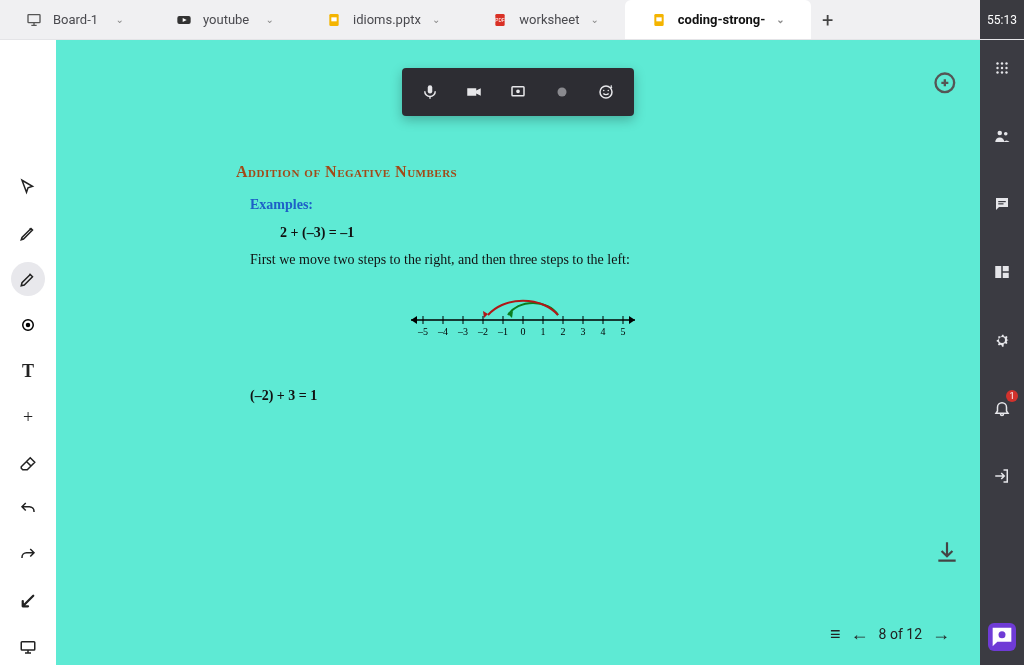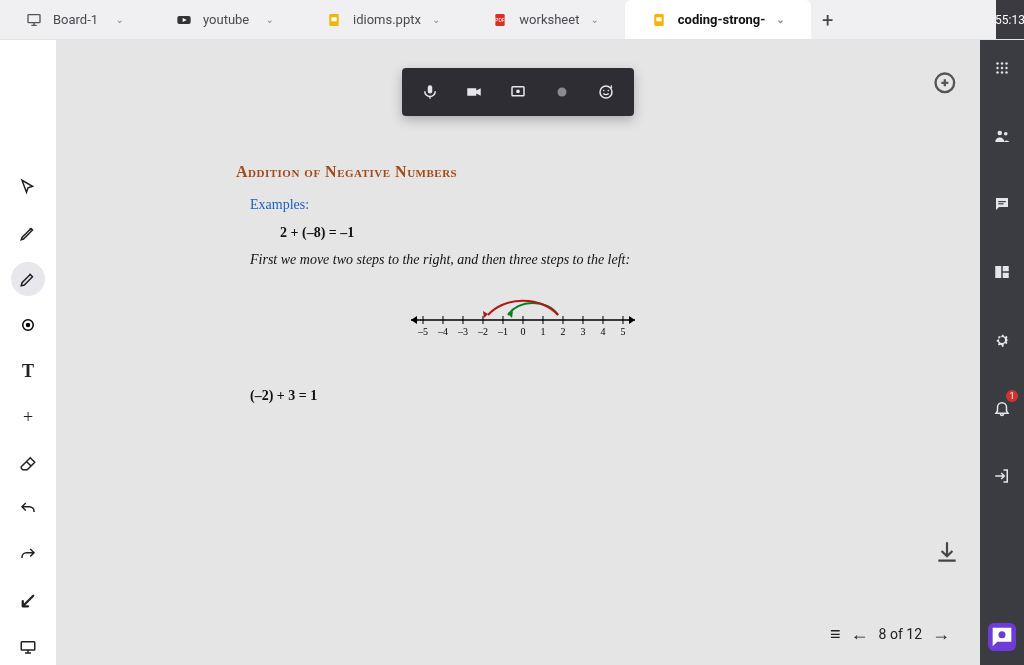--- a/index.html
+++ b/index.html
@@ -7,44 +7,44 @@
   body { display: flex; flex-direction: column; background: #fff; }
 
   
   .tabbar { height: 40px; background: #f0f0f2; display: flex; align-items: stretch; border-bottom: 1px solid #e4e4e7; }
   .tab { display: flex; align-items: center; gap: 11px; padding: 0 26px; font-size: 13px; color: #4a4a4f; cursor: pointer; position: relative; min-width: 150px; }
   .tab.active { background: #ffffff; font-weight: 700; color: #111; border-top-left-radius: 6px; border-top-right-radius: 6px; }
   .tab .chev { margin-left: auto; font-size: 10px; color: #888; }
   .tab-icon { display: inline-flex; width: 16px; height: 16px; align-items: center; justify-content: center; }
   .tab-icon svg { width: 16px; height: 16px; }
   .tab-add { width: 34px; display: flex; align-items: center; justify-content: center; color: #444; font-size: 20px; cursor: pointer; }
-  .timer { margin-left: auto; width: 28px; display: flex; align-items: center; justify-content: center; background: #3a3a40; color: #fff; font-size: 12px; }
+  .timer { margin-left: auto; width: 44px; display: flex; align-items: center; justify-content: center; background: #3a3a40; color: #fff; font-size: 12px; }
 
   
   .main { flex: 1; display: flex; min-height: 0; }
 
   
   .left-tools { width: 56px; background: #fff; display: flex; flex-direction: column; align-items: center; padding-top: 130px; gap: 12px; }
   .tool-btn { width: 34px; height: 34px; border-radius: 50%; display: flex; align-items: center; justify-content: center; cursor: pointer; color: #222; }
   .tool-btn.active { background: #e8e8ec; }
   .tool-btn svg { width: 18px; height: 18px; }
   .tool-btn .glyph { font-size: 18px; font-weight: 600; font-family: Georgia, serif; }
 
   
-  .canvas-wrap { flex: 1; position: relative; background: #e5e5e5; }
+  .canvas-wrap { flex: 1; position: relative; background: #5eead4; }
   .media-bar { position: absolute; top: 28px; left: 50%; transform: translateX(-50%); background: #2d2d33; border-radius: 4px; display: flex; padding: 4px 6px; box-shadow: 0 4px 12px rgba(0,0,0,.25); }
   .media-btn { width: 44px; height: 40px; display: flex; align-items: center; justify-content: center; color: #e7e7ea; cursor: pointer; border-radius: 3px; }
   .media-btn svg { width: 18px; height: 18px; }
 
   .doc { position: absolute; top: 120px; left: 180px; width: 560px; line-height: 1.45; font-family: "Times New Roman", serif; font-size: 14px; color: #111; }
   .doc-title { color: #a24a18; font-weight: 700; font-variant: small-caps; letter-spacing: .5px; font-size: 16px; margin-bottom: 12px; }
   .doc-body { padding-left: 14px; }
-  .doc-examples { color: #1d5fc7; font-weight: 400; margin-top: 12px; }
+  .doc-examples { color: #1d5fc7; font-weight: 700; margin-top: 12px; }
   .doc-eq { font-weight: 700; margin: 8px 0 6px 30px; }
-  .doc-step { margin-bottom: 10px; font-style: italic; }
+  .doc-step { margin-bottom: 10px; }
   .numberline { display:flex; flex-direction: column; align-items:center; margin: 10px 0 14px; position: relative; }
   .numberline svg { overflow: visible; }
 
   .zoom-in-btn { position:absolute; top: 30px; right: 20px; width: 28px; height: 28px; display: flex; align-items:center; justify-content:center; color:#555; cursor:pointer; }
 
   .download-btn { position:absolute; bottom: 100px; right: 20px; width:26px; height:26px; display:flex; align-items:center; justify-content:center; color:#444; cursor:pointer; }
 
   .pager { position: absolute; right: 30px; bottom: 20px; display:flex; align-items:center; gap:10px; font-size:14px; color:#222; }
   .pager .icn { cursor:pointer; font-size:18px; }
 
@@ -213,21 +213,21 @@
       <svg viewBox="0 0 24 24" fill="none" stroke="currentColor" stroke-width="2">
           <circle cx="11" cy="11" r="8"></circle>
           <path d="M11 8v6M8 11h6"></path>
         </svg>
     </div>
 
     <div class="doc">
       <div class="doc-title">Addition of Negative Numbers</div>
       <div class="doc-body">
         <p class="doc-examples">Examples:</p>
-        <p class="doc-eq">2 + (–8) = –1</p>
+        <p class="doc-eq">2 + (–3) = –1</p>
         <p class="doc-step">First we move two steps to the right, and then three steps to the left:</p>
 
         <div class="numberline">
           <svg width="240" height="60" viewBox="0 0 240 60">
 
             <path d="M105 35 A 28 22 0 0 1 155 35" fill="none" stroke="#0a7d1e" stroke-width="2"></path>
             <path d="M105 34 l5 -3 l-1 7 z" fill="#0a7d1e"></path>
             <path d="M155 35 A 42 32 0 0 0 85 35" fill="none" stroke="#b01717" stroke-width="2"></path>
             <path d="M85 34 l-5 -3 l1 7 z" fill="#b01717"></path>
 

